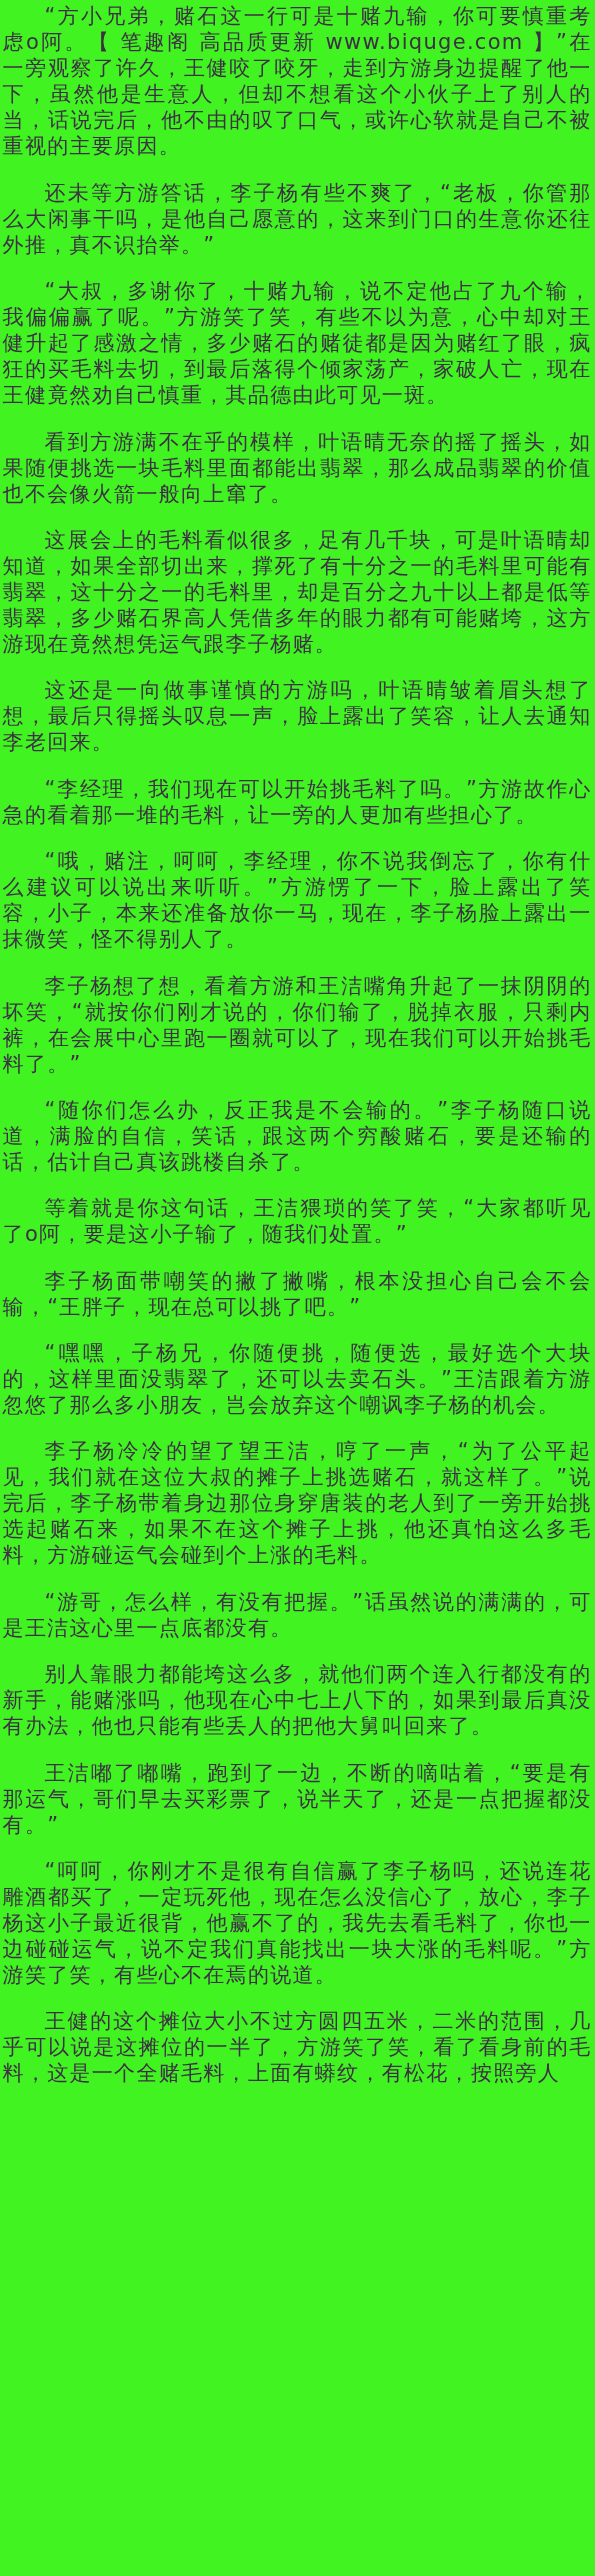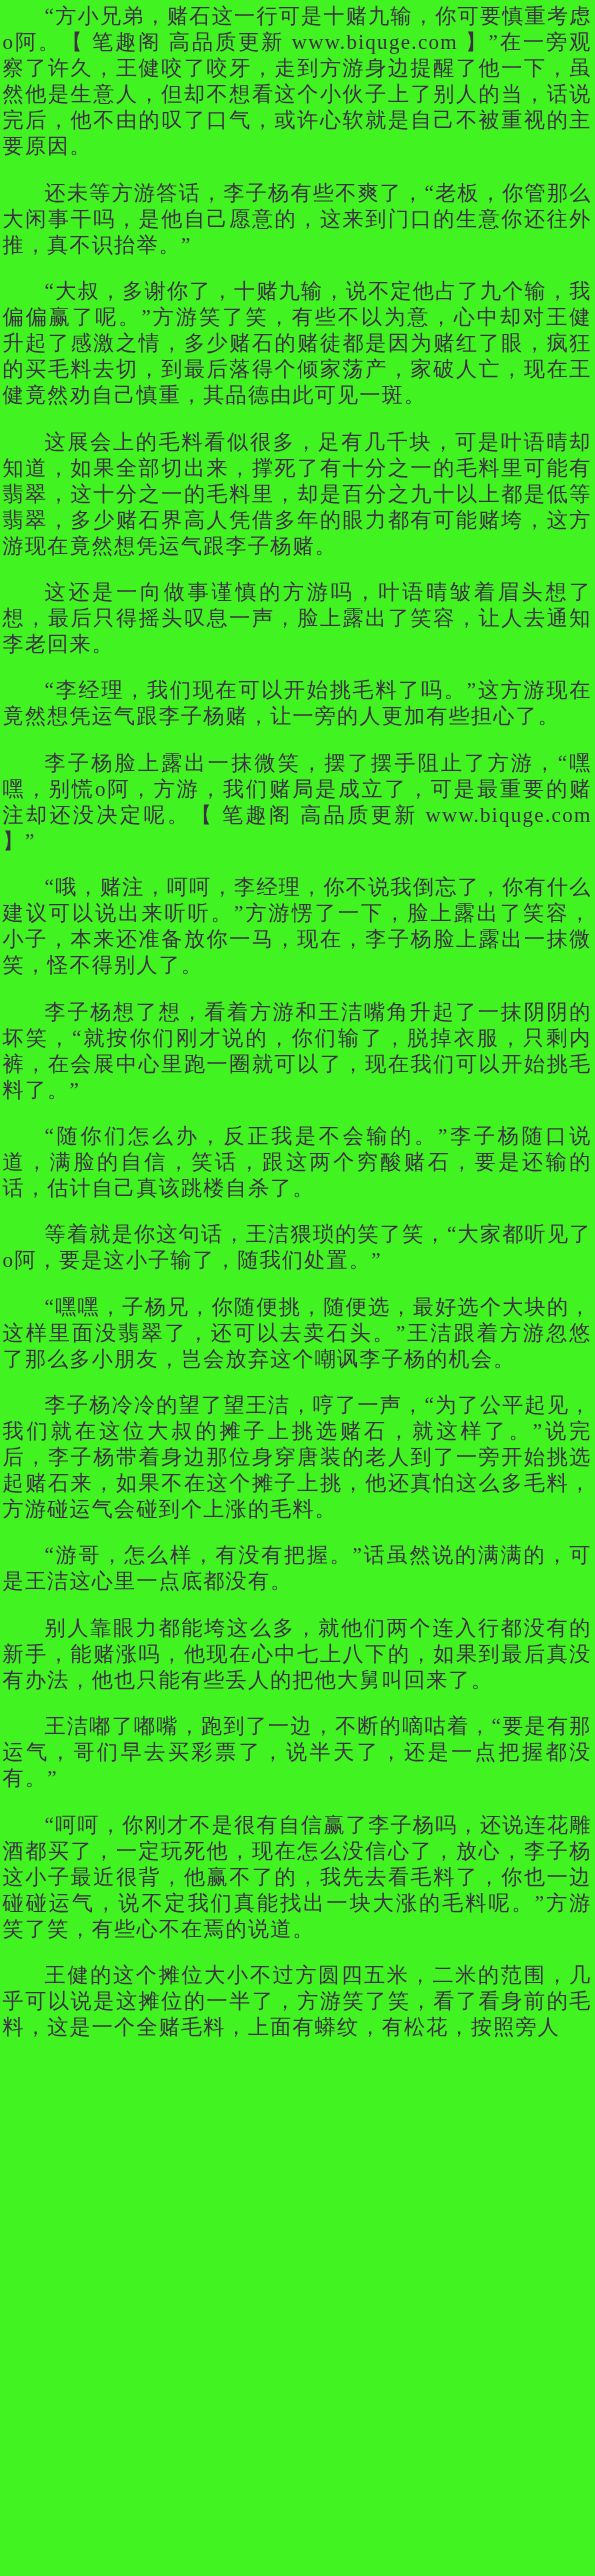--- a/index.html
+++ b/index.html
@@ -20,38 +20,38 @@
     color: #3D3044;
     font-size: 21px;
     line-height: 26px;
     letter-spacing: 1.3px;
     text-align: justify;
     word-break: break-all;
   }
   .reader p {
     margin: 0 0 20.4px 0;
     text-indent: 2em;
-    font-family: Liberation Serif, serif;
   }
 </style>
 </head>
 <body>
 
 <div class="reader">
   <p>“方小兄弟，赌石这一行可是十赌九输，你可要慎重考虑o阿。【 笔趣阁 高品质更新 www.biquge.com 】”在一旁观察了许久，王健咬了咬牙，走到方游身边提醒了他一下，虽然他是生意人，但却不想看这个小伙子上了别人的当，话说完后，他不由的叹了口气，或许心软就是自己不被重视的主要原因。</p>
   <p>还未等方游答话，李子杨有些不爽了，“老板，你管那么大闲事干吗，是他自己愿意的，这来到门口的生意你还往外推，真不识抬举。”</p>
   <p>“大叔，多谢你了，十赌九输，说不定他占了九个输，我偏偏赢了呢。”方游笑了笑，有些不以为意，心中却对王健升起了感激之情，多少赌石的赌徒都是因为赌红了眼，疯狂的买毛料去切，到最后落得个倾家荡产，家破人亡，现在王健竟然劝自己慎重，其品德由此可见一斑。</p>
+  <p>看到方游满不在乎的模样，叶语晴无奈的摇了摇头，如果随便挑选一块毛料里面都能出翡翠，那么成品翡翠的价值也不会像火箭一般向上窜了。</p>
   <p>这展会上的毛料看似很多，足有几千块，可是叶语晴却知道，如果全部切出来，撑死了有十分之一的毛料里可能有翡翠，这十分之一的毛料里，却是百分之九十以上都是低等翡翠，多少赌石界高人凭借多年的眼力都有可能赌垮，这方游现在竟然想凭运气跟李子杨赌。</p>
   <p>这还是一向做事谨慎的方游吗，叶语晴皱着眉头想了想，最后只得摇头叹息一声，脸上露出了笑容，让人去通知李老回来。</p>
-  <p>“李经理，我们现在可以开始挑毛料了吗。”这方游现在竟然想凭运气跟李子杨赌，让一旁的人更加有些担心了。</p>
-  <p>李子杨脸上露出一抹微笑，摆了摆手阻止了方游，“嘿嘿，别慌o阿，方游，我们赌局是成立了，可是最重要的赌注却还没决定呢。【 笔趣阁 高品质更新 www.biquge.com 】”</p>
+  <p>“李经理，我们现在可以开始挑毛料了吗。”方游故作心急的看着那一堆的毛料，让一旁的人更加有些担心了。</p>
   <p>“哦，赌注，呵呵，李经理，你不说我倒忘了，你有什么建议可以说出来听听。”方游愣了一下，脸上露出了笑容，小子，本来还准备放你一马，现在，李子杨脸上露出一抹微笑，怪不得别人了。</p>
   <p>李子杨想了想，看着方游和王洁嘴角升起了一抹阴阴的坏笑，“就按你们刚才说的，你们输了，脱掉衣服，只剩内裤，在会展中心里跑一圈就可以了，现在我们可以开始挑毛料了。”</p>
   <p>“随你们怎么办，反正我是不会输的。”李子杨随口说道，满脸的自信，笑话，跟这两个穷酸赌石，要是还输的话，估计自己真该跳楼自杀了。</p>
   <p>等着就是你这句话，王洁猥琐的笑了笑，“大家都听见了o阿，要是这小子输了，随我们处置。”</p>
+  <p>李子杨面带嘲笑的撇了撇嘴，根本没担心自己会不会输，“王胖子，现在总可以挑了吧。”</p>
   <p>“嘿嘿，子杨兄，你随便挑，随便选，最好选个大块的，这样里面没翡翠了，还可以去卖石头。”王洁跟着方游忽悠了那么多小朋友，岂会放弃这个嘲讽李子杨的机会。</p>
   <p>李子杨冷冷的望了望王洁，哼了一声，“为了公平起见，我们就在这位大叔的摊子上挑选赌石，就这样了。”说完后，李子杨带着身边那位身穿唐装的老人到了一旁开始挑选起赌石来，如果不在这个摊子上挑，他还真怕这么多毛料，方游碰运气会碰到个上涨的毛料。</p>
   <p>“游哥，怎么样，有没有把握。”话虽然说的满满的，可是王洁这心里一点底都没有。</p>
   <p>别人靠眼力都能垮这么多，就他们两个连入行都没有的新手，能赌涨吗，他现在心中七上八下的，如果到最后真没有办法，他也只能有些丢人的把他大舅叫回来了。</p>
   <p>王洁嘟了嘟嘴，跑到了一边，不断的嘀咕着，“要是有那运气，哥们早去买彩票了，说半天了，还是一点把握都没有。”</p>
   <p>“呵呵，你刚才不是很有自信赢了李子杨吗，还说连花雕酒都买了，一定玩死他，现在怎么没信心了，放心，李子杨这小子最近很背，他赢不了的，我先去看毛料了，你也一边碰碰运气，说不定我们真能找出一块大涨的毛料呢。”方游笑了笑，有些心不在焉的说道。</p>
   <p>王健的这个摊位大小不过方圆四五米，二米的范围，几乎可以说是这摊位的一半了，方游笑了笑，看了看身前的毛料，这是一个全赌毛料，上面有蟒纹，有松花，按照旁人</p>
 </div>
 
 

